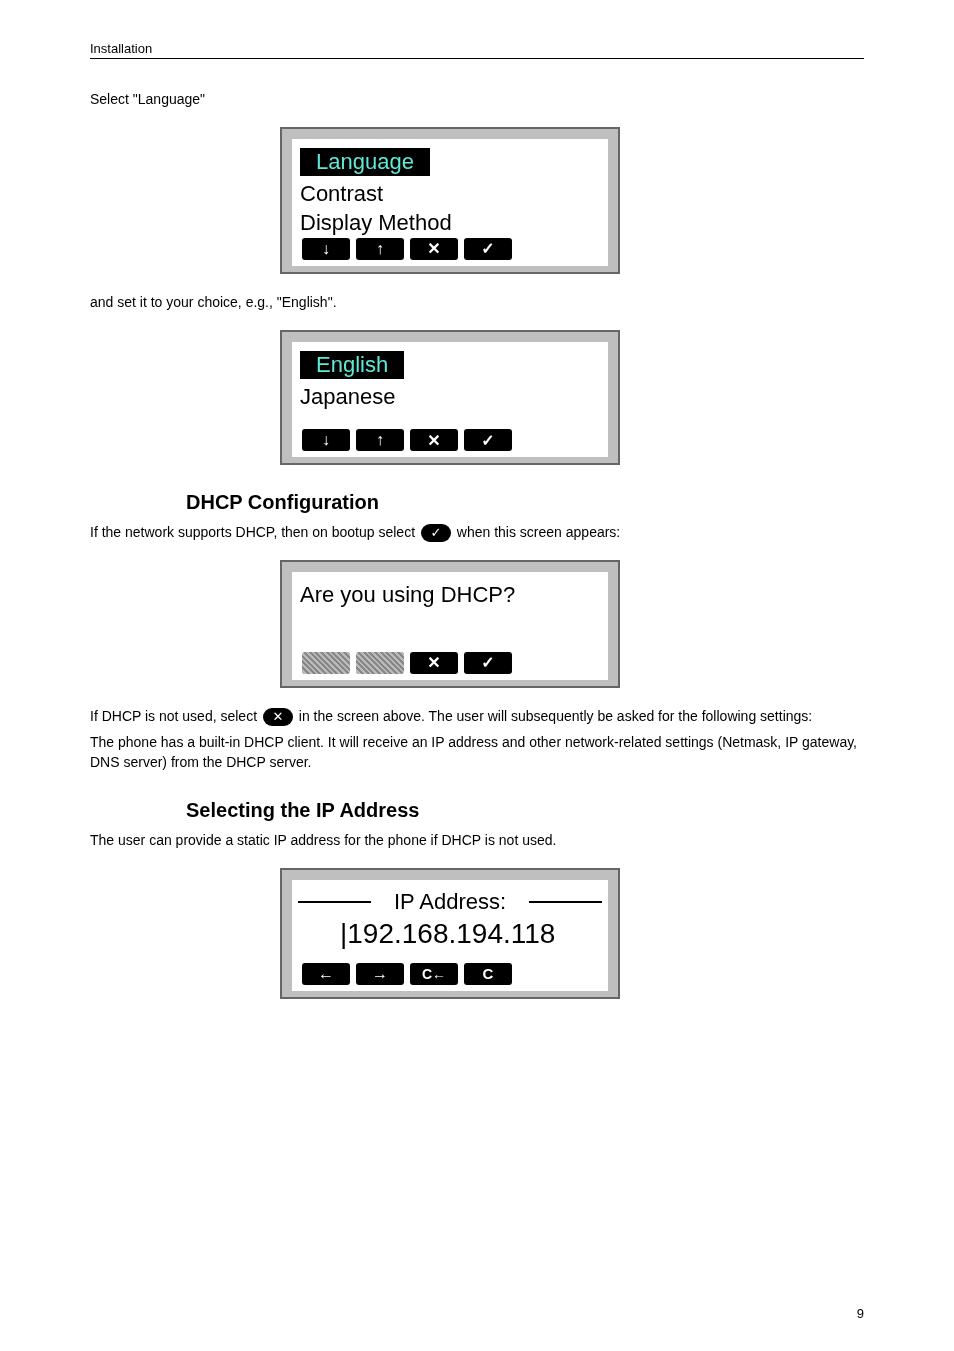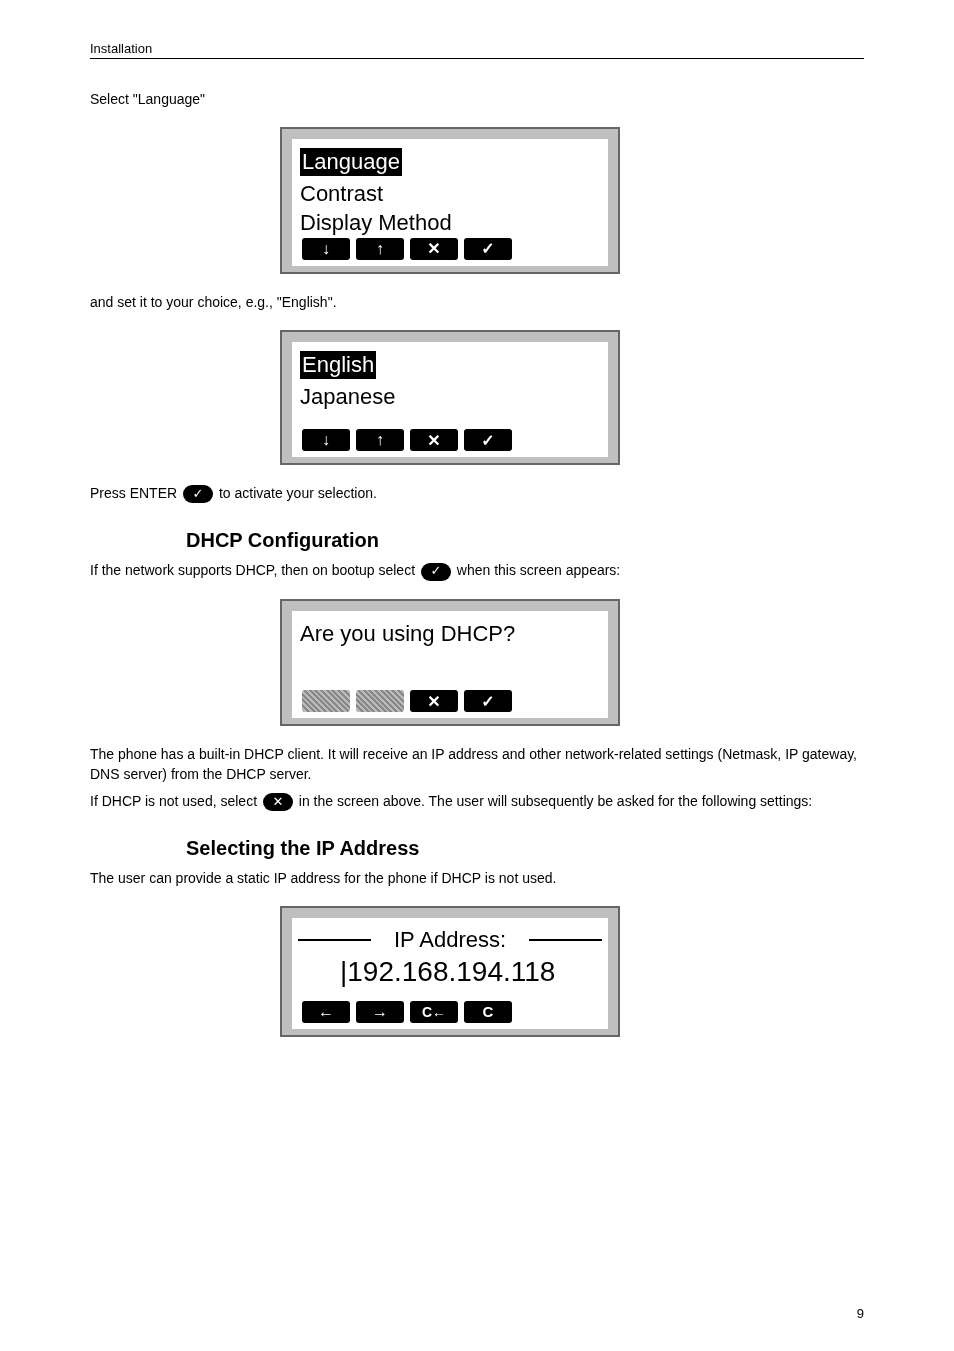--- a/index.html
+++ b/index.html
@@ -66,22 +66,22 @@
     color: #000;
     line-height: 1.25;
   }
   .lcd-line {
     padding: 1px 2px;
     margin-bottom: 2px;
   }
   .lcd-selected {
     display: inline-block;
     background: #000;
-    color: #ffffff;
-    padding: 0 2px;
+    color: #5eead4;
+    padding: 0 16px;
   }
   .softkeys {
     display: flex;
     gap: 6px;
     margin-top: 6px;
     margin-left: 4px;
   }
   .softkey {
     background: #000;
     color: #fff;
@@ -183,23 +183,20 @@
         <div class="softkeys">
           <div class="softkey">↓</div>
           <div class="softkey">↑</div>
           <div class="softkey">✕</div>
           <div class="softkey">✓</div>
         </div>
       </div>
     </div>
   </div>
 
-  <div class="indent1 para">
-    <span>Press ENTER </span><span class="inline-key round">✓</span><span> to activate your selection.</span>
-  </div>
 
   <h2 class="section">DHCP Configuration</h2>
 
   <div class="indent1 para">
     <span>If the network supports DHCP, then on bootup select </span><span class="inline-key">✓</span><span> when this screen appears:</span>
   </div>
 
   <div class="screen-wrap">
     <div class="screen">
       <div class="screen-inner">
@@ -208,25 +205,25 @@
         <div class="softkeys">
           <div class="softkey dis"></div>
           <div class="softkey dis"></div>
           <div class="softkey">✕</div>
           <div class="softkey">✓</div>
         </div>
       </div>
     </div>
   </div>
 
-  <div class="indent1 para">The phone has a built-in DHCP client.  It will receive an IP address and other network-related settings (Netmask, IP gateway, DNS server) from the DHCP server.</div>
-
   <div class="indent1 para">
     <span>If DHCP is not used, select </span><span class="inline-key">✕</span><span> in the screen above.  The user will subsequently be asked for the following settings:</span>
   </div>
+
+  <div class="indent1 para">The phone has a built-in DHCP client.  It will receive an IP address and other network-related settings (Netmask, IP gateway, DNS server) from the DHCP server.</div>
 
   <h2 class="section">Selecting the IP Address</h2>
 
   <div class="indent1 para">The user can provide a static IP address for the phone if DHCP is not used.</div>
 
   <div class="screen-wrap">
     <div class="screen">
       <div class="screen-inner">
         <div class="lcd-font title-with-lines">
           <span class="tline"></span>

